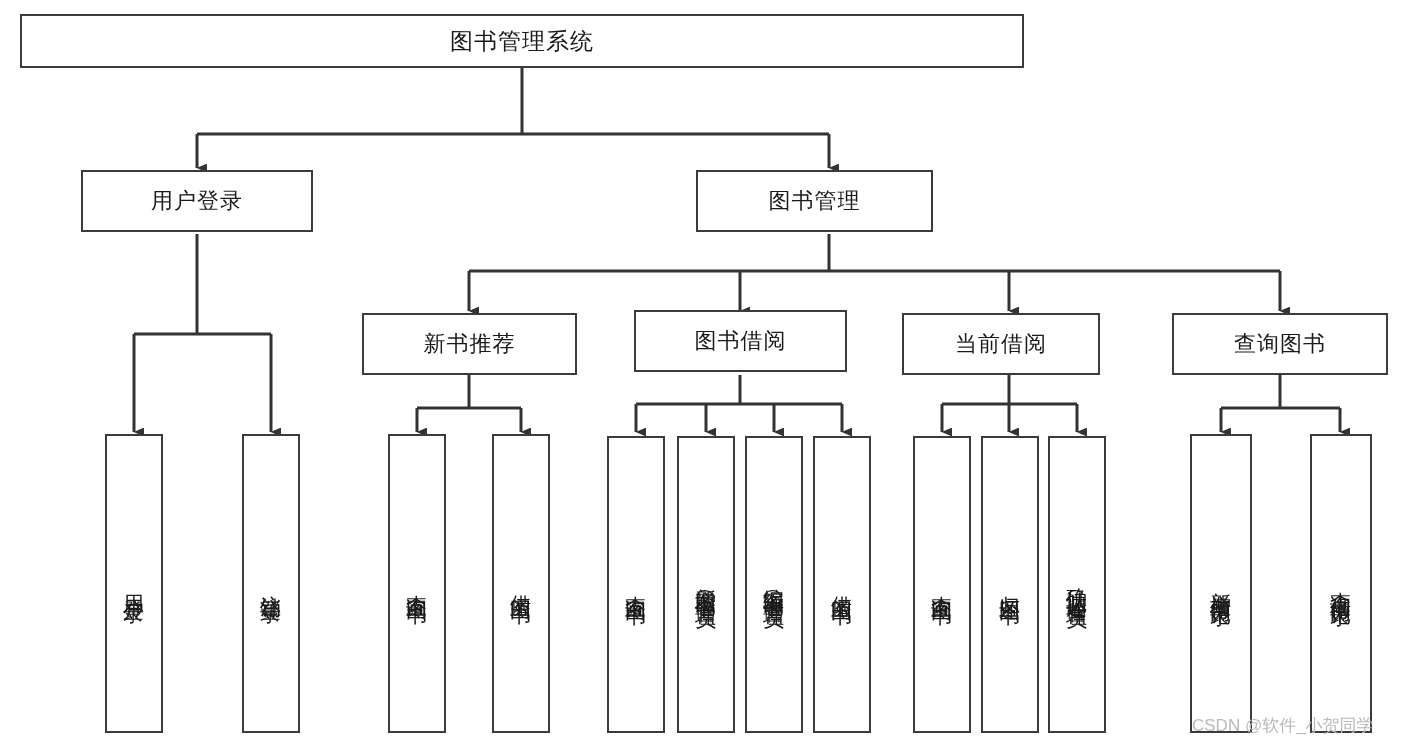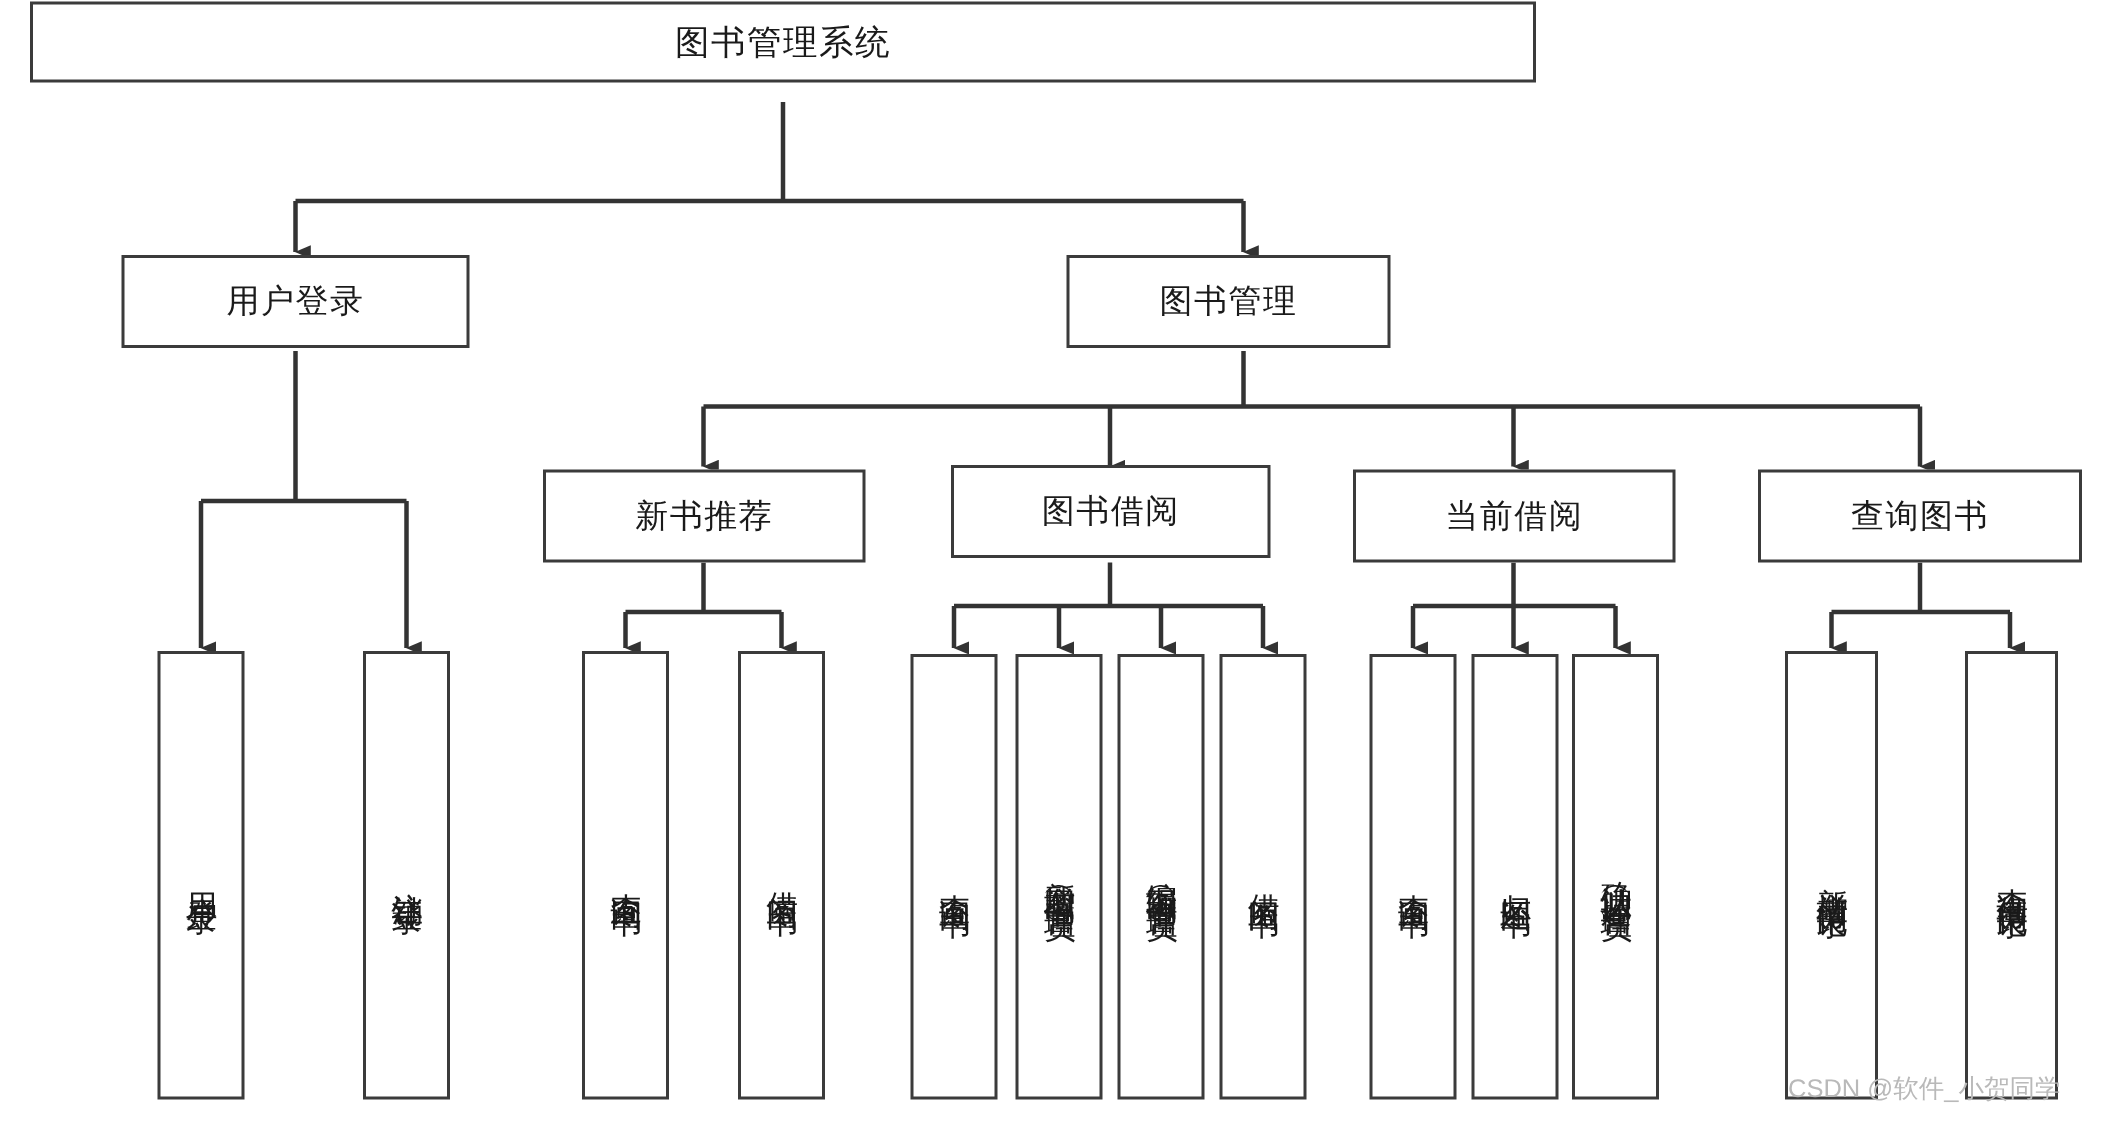--- a/index.html
+++ b/index.html
@@ -120,41 +120,41 @@
       <path d="M1009,404 L1009,432" marker-end="url(#arw)"></path>
       <path d="M1077,404 L1077,432" marker-end="url(#arw)"></path>
 
       <path d="M1280,375 L1280,408"></path>
       <path d="M1221,408 L1340,408"></path>
       <path d="M1221,408 L1221,432" marker-end="url(#arw)"></path>
       <path d="M1340,408 L1340,432" marker-end="url(#arw)"></path>
     </g>
   </svg>
 
-  <div class="node horiz root" style="left:20px; top:1px; width:1004px; height:54px;">
+  <div class="node horiz root" style="left:20px; top:14px; width:1004px; height:54px;">
     <span class="label">图书管理系统</span>
   </div>
 
   <div class="node horiz" style="left:81px; top:170px; width:232px; height:62px;">
     <span class="label">用户登录</span>
   </div>
 
-  <div class="node horiz" style="left:711px; top:170px; width:216px; height:62px;">
+  <div class="node horiz" style="left:696px; top:170px; width:237px; height:62px;">
     <span class="label">图书管理</span>
   </div>
 
   <div class="node horiz" style="left:362px; top:313px; width:215px; height:62px;">
     <span class="label">新书推荐</span>
   </div>
 
   <div class="node horiz" style="left:634px; top:310px; width:213px; height:62px;">
     <span class="label">图书借阅</span>
   </div>
 
-  <div class="node horiz" style="left:902px; top:313px; width:215px; height:62px;">
+  <div class="node horiz" style="left:902px; top:313px; width:198px; height:62px;">
     <span class="label">当前借阅</span>
   </div>
 
   <div class="node horiz" style="left:1172px; top:313px; width:216px; height:62px;">
     <span class="label">查询图书</span>
   </div>
 
   <div class="node vert" style="left:105px; top:434px; width:58px; height:299px;">
     <span class="label">用户登录</span>
   </div>

